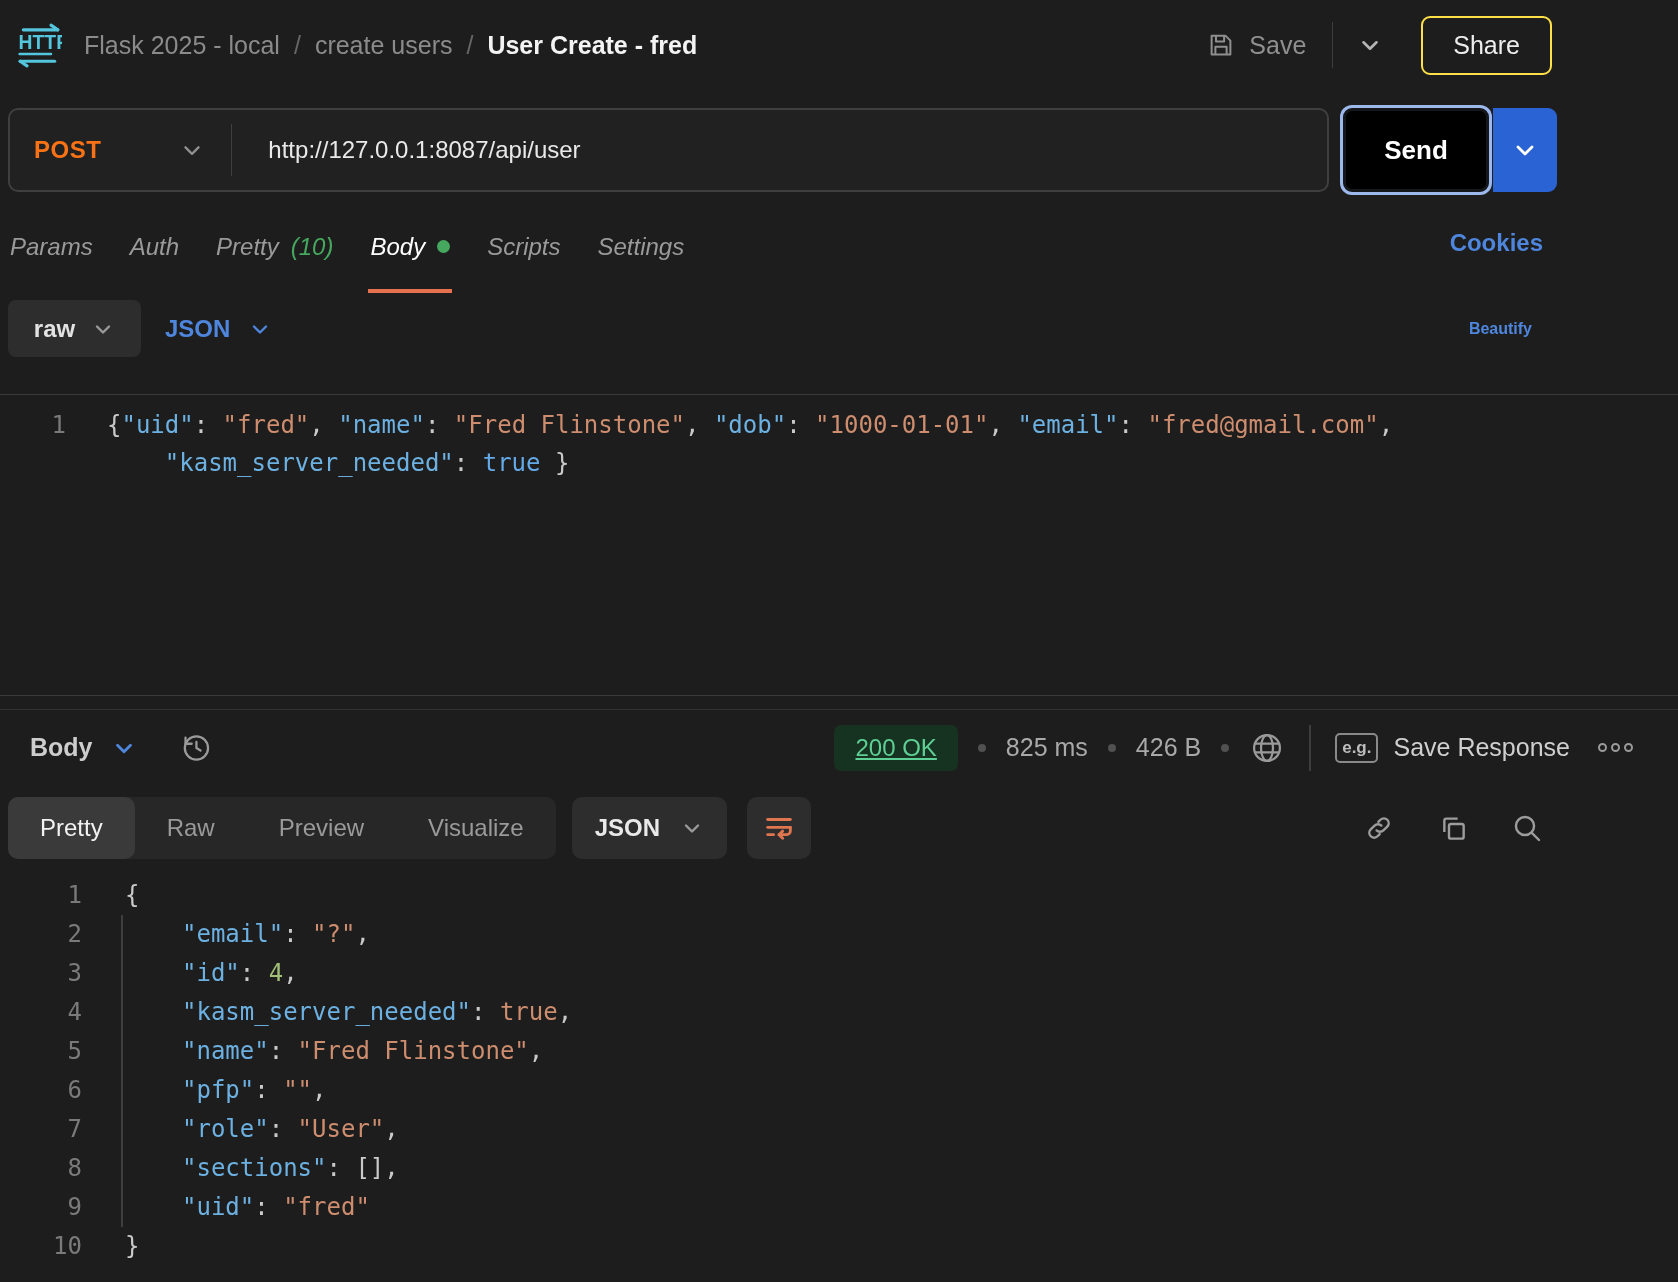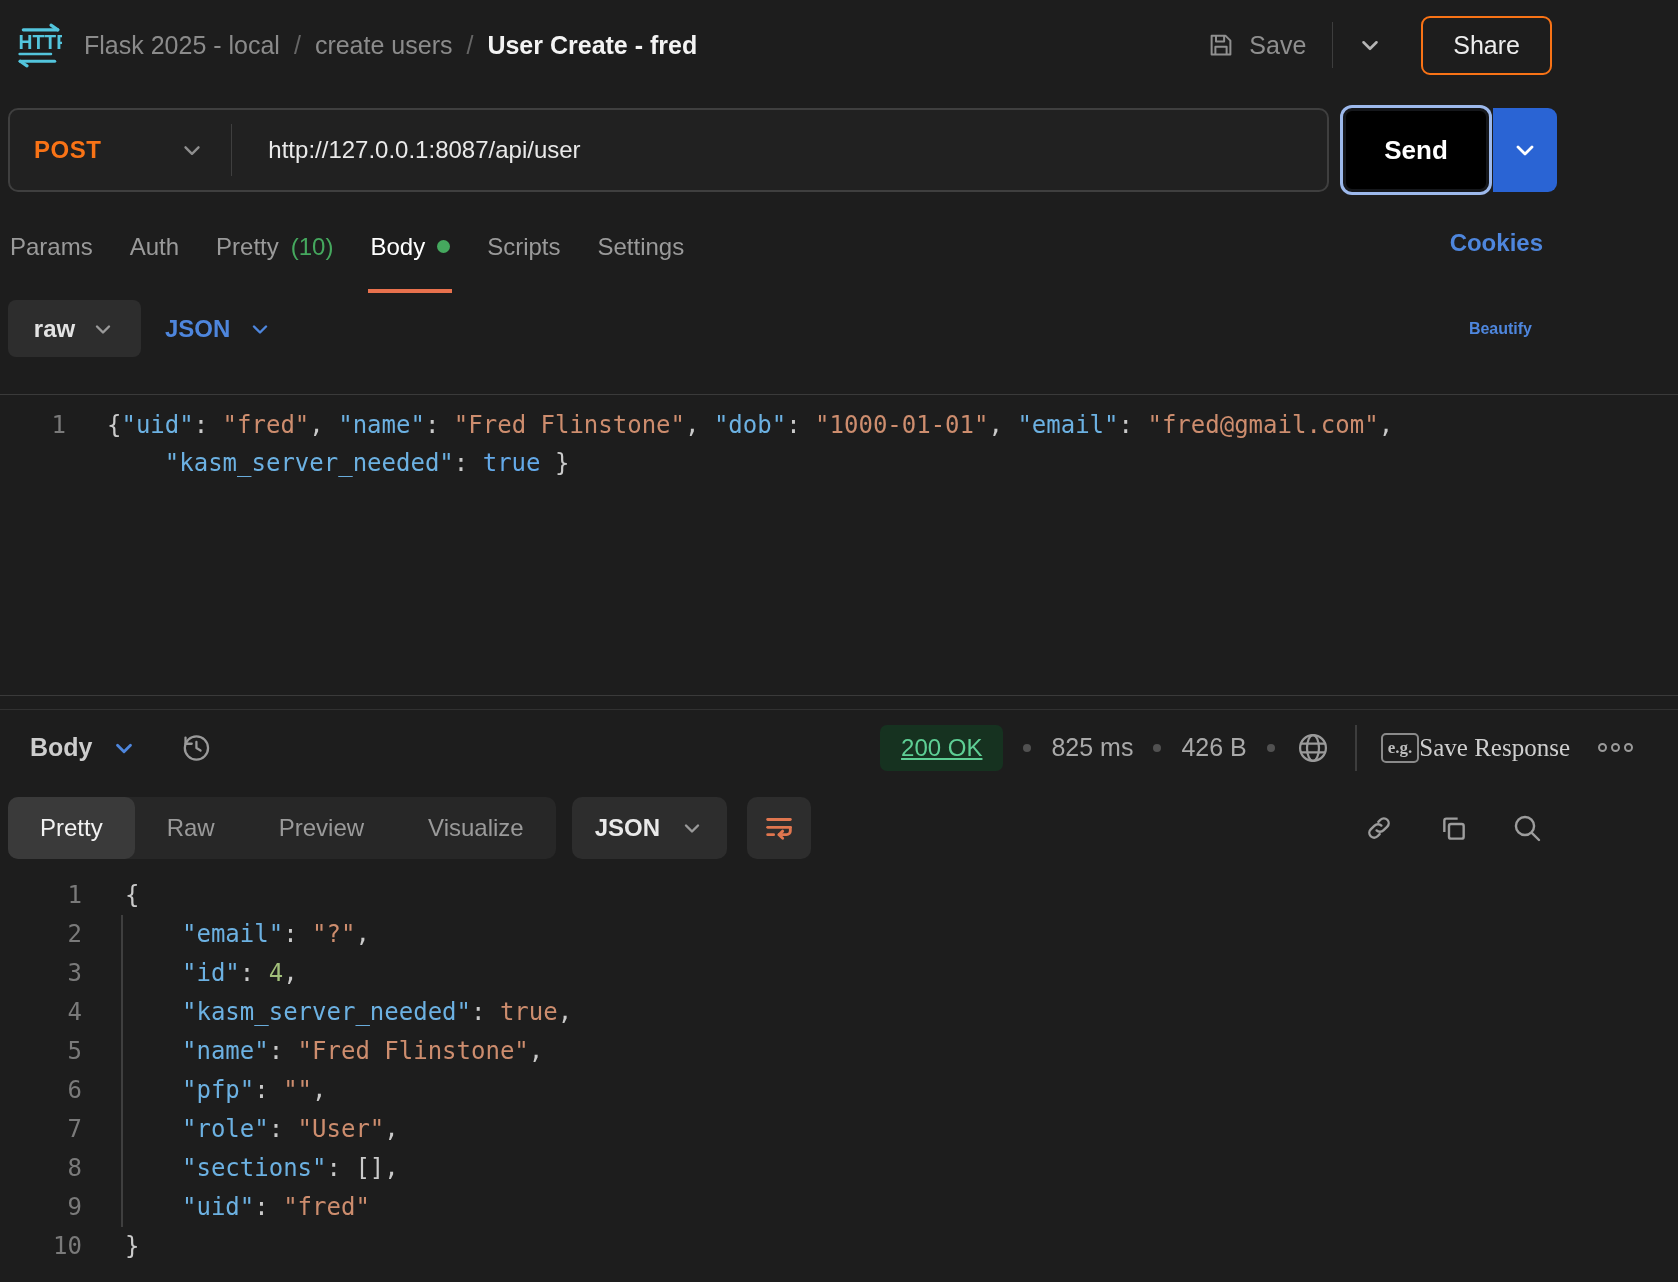--- a/index.html
+++ b/index.html
@@ -14,36 +14,36 @@
   
   .topbar { height:90px; display:flex; align-items:center; padding:0 126px 0 16px; }
   .http-logo { width:46px; height:46px; margin-right:22px; flex:none; }
   .breadcrumb { display:flex; align-items:center; gap:14px; font-size:25px; color:#8b8b8b; white-space:nowrap; }
   .crumb-sep { color:#666; }
   .crumb-active { color:#f3f3f3; font-weight:700; }
   .topbar-right { margin-left:auto; display:flex; align-items:center; }
   .save-btn { display:flex; align-items:center; gap:13px; color:#8f8f8f; font-size:25px; cursor:pointer; }
   .tb-vdiv { width:1px; height:46px; background:#3d3d3d; margin:0 18px 0 26px; }
   .chev-btn { color:#b5b5b5; padding:6px; cursor:pointer; }
-  .share-btn { margin-left:32px; border:2px solid #f97316; border-radius:9px; padding:13px 30px; color:#ededed; font-size:25px; background:transparent; cursor:pointer; }
+  .share-btn { margin-left:32px; border:2px solid #fde047; border-radius:9px; padding:13px 30px; color:#ededed; font-size:25px; background:transparent; cursor:pointer; }
 
   
   .url-row { margin:18px 121px 0 8px; height:84px; display:flex; }
   .url-box { flex:1; border:2px solid #3f3f3f; background:#212121; border-radius:10px; display:flex; align-items:center; }
   .method-label { color:#f97316; font-weight:700; font-size:24px; letter-spacing:.5px; margin-left:24px; }
   .method-chev { color:#8f8f8f; margin-left:78px; cursor:pointer; }
   .url-vdiv { width:1px; height:52px; background:#3f3f3f; margin-left:26px; }
   .url-input { flex:1; margin-left:36px; margin-right:20px; background:transparent; border:none; outline:none; color:#e9e9e9; font-size:24px; font-family:"Liberation Sans", sans-serif; }
   .send-split { display:flex; margin-left:14px; }
   .send-main { width:146px; height:84px; background:#000000; color:#fff; font-size:26px; font-weight:700; border:3px solid #15171b; box-shadow:0 0 0 3px #9db9ec; border-radius:9px; display:flex; align-items:center; justify-content:center; cursor:pointer; }
   .send-chev { width:64px; height:84px; margin-left:4px; background:#2a64d4; border-radius:0 9px 9px 0; color:#fff; display:flex; align-items:center; justify-content:center; cursor:pointer; }
 
   
   .req-tabs { height:101px; display:flex; padding:0 135px 0 8px; }
-  .rtab { display:flex; align-items:center; gap:12px; margin-right:33px; padding:12px 2px 0 2px; border-bottom:4px solid transparent; color:#9a9a9a; font-size:24px; cursor:pointer; white-space:nowrap; }
+  .rtab { display:flex; align-items:center; gap:12px; margin-right:33px; padding:12px 2px 0 2px; border-bottom:4px solid transparent; color:#9a9a9a; font-size:24px; cursor:pointer; white-space:nowrap;font-style:italic; }
   .rtab.active { color:#fff; border-bottom-color:#e8714d; }
   .rtab .count { color:#45a85e; }
   .tab-dot { width:13px; height:13px; border-radius:50%; background:#45a85e; }
   .cookies-link { margin-left:auto; align-self:center; color:#4e86dd; font-weight:600; font-size:24px; cursor:pointer; }
 
   
   .body-type-row { margin:7px 146px 0 8px; height:57px; display:flex; align-items:center; }
   .raw-dd { width:133px; height:57px; background:#2d2d2d; border-radius:8px; display:flex; align-items:center; justify-content:center; gap:16px; color:#e3e3e3; font-weight:600; font-size:24px; cursor:pointer; }
   .raw-dd .chev, .json-dd .chev { color:#9a9a9a; }
   .json-dd { margin-left:24px; display:flex; align-items:center; gap:18px; color:#4e86dd; font-weight:600; font-size:24px; cursor:pointer; }
@@ -75,21 +75,21 @@
   .resp-header { height:75px; display:flex; align-items:center; padding:0 45px 0 30px; }
   .resp-body-label { color:#cdcdcd; font-weight:600; font-size:25px; }
   .resp-body-chev { color:#4e86dd; margin-left:18px; cursor:pointer; }
   .history-icon { color:#9a9a9a; margin-left:42px; cursor:pointer; }
   .status-group { margin-left:auto; display:flex; align-items:center; gap:20px; }
   .status-badge { background:#163220; color:#5ecf95; font-size:24px; padding:9px 21px; border-radius:7px;text-decoration:underline; }
   .meta-dot { width:8px; height:8px; border-radius:50%; background:#515151; }
   .meta-text { color:#a9a9a9; font-size:25px; white-space:nowrap; }
   .globe-icon { color:#9a9a9a; cursor:pointer; }
   .meta-vdiv { width:2px; height:46px; background:#3d3d3d; margin:0 4px; }
-  .save-resp { display:flex; align-items:center; cursor:pointer;font-family:Liberation Serif, serif; }
+  .save-resp { display:flex; align-items:center; gap:15px; cursor:pointer; }
   .eg-box { border:2px solid #8a8a8a; border-radius:5px; font-size:17px; font-weight:600; padding:3px 5px; color:#bdbdbd; }
   .save-resp-label { color:#cfcfcf; font-size:25px; white-space:nowrap; }
   .dots3 { display:flex; gap:4px; margin-left:8px; cursor:pointer; }
   .dots3 i { width:9px; height:9px; border:2.5px solid #9a9a9a; border-radius:50%; display:block; }
 
   
   .resp-tabs { margin:12px 135px 0 8px; height:62px; display:flex; align-items:center; }
   .seg-control { display:flex; height:62px; background:#272727; border-radius:10px; }
   .seg { display:flex; align-items:center; padding:0 32px; border-radius:10px; color:#9a9a9a; font-size:24px; cursor:pointer; }
   .seg.active { background:#3a3a3a; color:#f2f2f2; }

